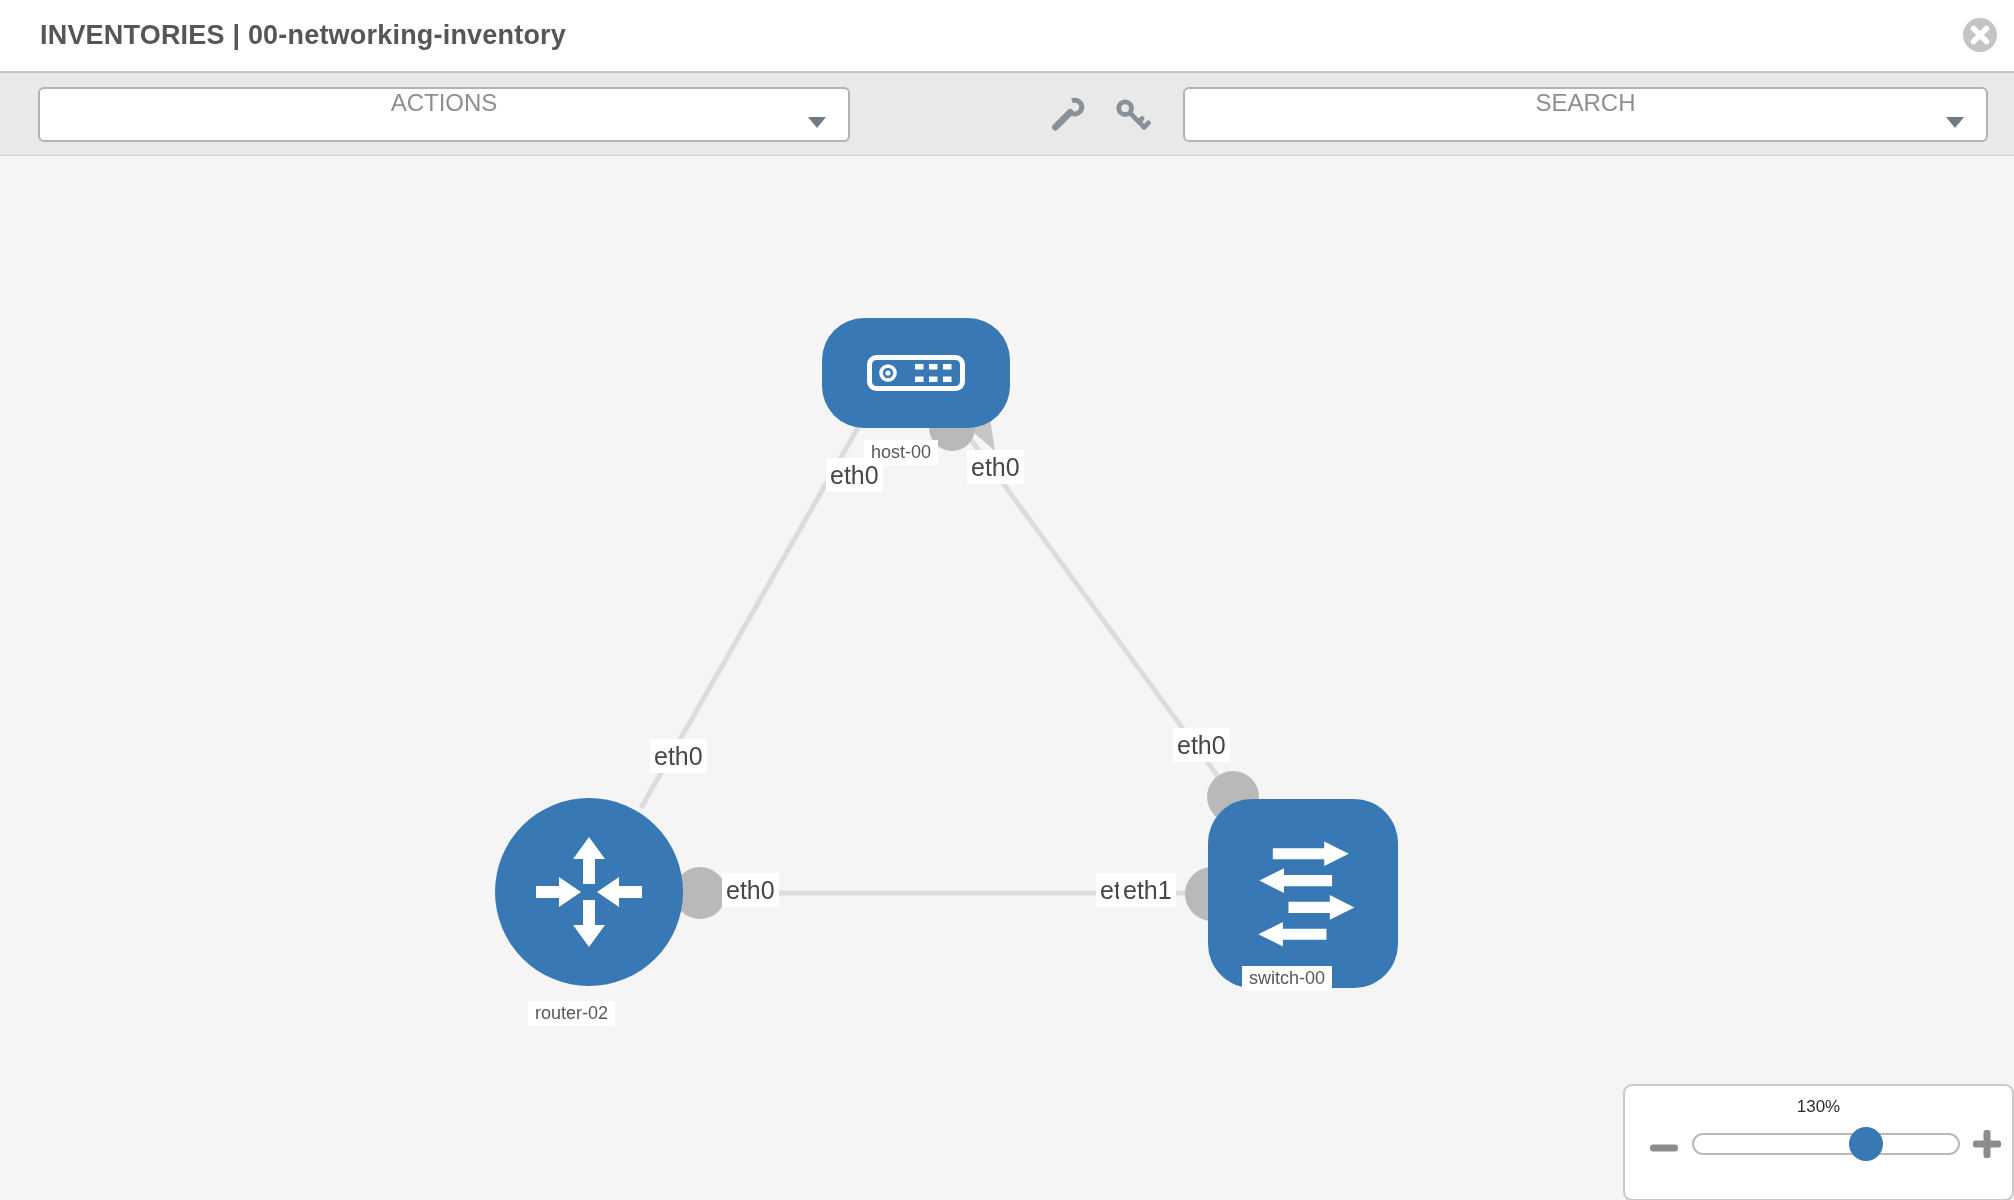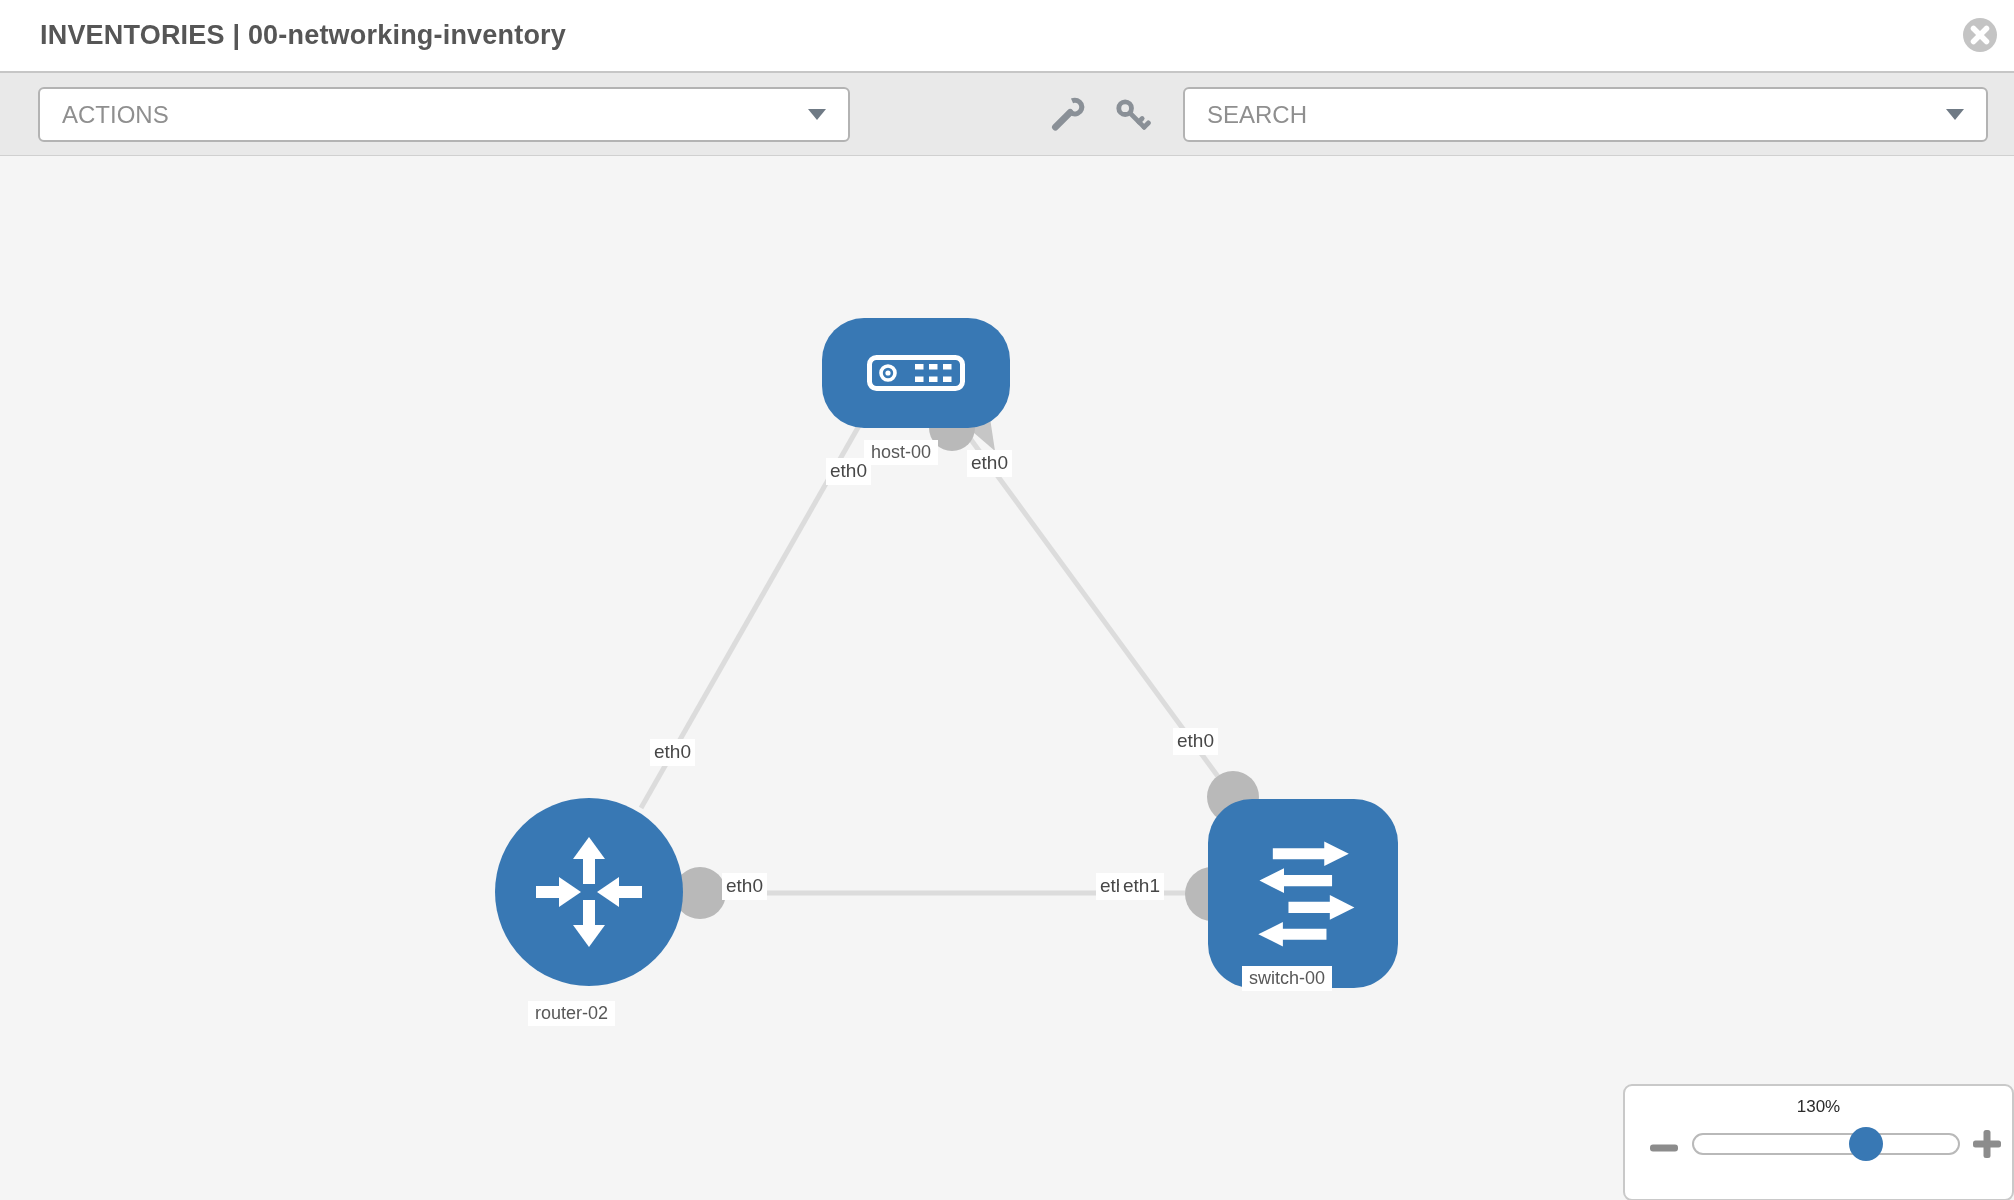--- a/index.html
+++ b/index.html
@@ -9,39 +9,39 @@
 
   
   .header { position:absolute; left:0; top:0; width:100%; height:71px; background:#fff; }
   .page-title { position:absolute; left:40px; top:20px; font-size:27px; font-weight:bold; color:#565656; letter-spacing:.2px; }
   .close-btn { position:absolute; top:17px; right:16px; width:36px; height:36px; border:none; background:transparent; cursor:pointer; padding:0; }
 
   
   .toolbar { position:absolute; left:0; top:71px; width:100%; height:85px; background:#e9e9e9;
              border-top:2px solid #c6c6c6; border-bottom:1px solid #d0d0d0; }
   .select { position:absolute; top:14px; height:55px; background:#fff; border:2px solid #b3b3b3;
-            border-radius:6px; display:flex; align-items:center; font-size:24px; color:#8f8f8f; padding:0 22px; cursor:pointer; }
+            border-radius:6px; display:flex; align-items:center; font-size:24px; color:#8f8f8f; padding:0 22px; cursor:pointer;flex-direction:column; }
   .select .caret { margin-left:auto; }
   .select-actions { left:38px; width:812px; }
   .select-search  { left:1183px; width:805px; }
   .iconbtn { position:absolute; top:23px; width:38px; height:38px; background:transparent; border:none; cursor:pointer; padding:0; }
   .iconbtn.wrench { left:1048px; }
   .iconbtn.key    { left:1113px; }
 
   
   .canvas { position:absolute; left:0; top:156px; width:2014px; height:1044px; background:#f5f5f5; }
   .links-svg { position:absolute; left:0; top:0; width:2014px; height:1044px; }
 
   .node { position:absolute; background:#3878b4; display:flex; align-items:center; justify-content:center; cursor:pointer; }
   .node-host   { left:822px; top:162px; width:188px; height:110px; border-radius:42px; }
   .node-router { left:495px; top:642px; width:188px; height:188px; border-radius:50%; }
   .node-switch { left:1208px; top:643px; width:190px; height:189px; border-radius:44px; }
 
   .nlabel  { position:absolute; background:#fff; color:#585858; font-size:18px; line-height:1.15; padding:2px 7px; white-space:nowrap; }
-  .iflabel { position:absolute; background:#fff; color:#474747; font-size:19px; line-height:1.2; padding:2px 4px; white-space:nowrap; }
+  .iflabel { position:absolute; background:#fff; color:#474747; font-size:25px; line-height:1.2; padding:2px 4px; white-space:nowrap; }
   .lbl-host        { left:864px;  top:284px; }
   .lbl-router      { left:528px;  top:845px; }
   .lbl-switch      { left:1242px; top:810px; }
   .if-host-left    { left:826px;  top:302px; }
   .if-host-right   { left:967px;  top:294px; }
   .if-router-top   { left:650px;  top:583px; }
   .if-switch-top   { left:1173px; top:572px; }
   .if-bottom-left  { left:722px;  top:717px; }
   .if-bottom-back  { left:1096px; top:717px; }
   .if-bottom-front { left:1119px; top:717px; }

